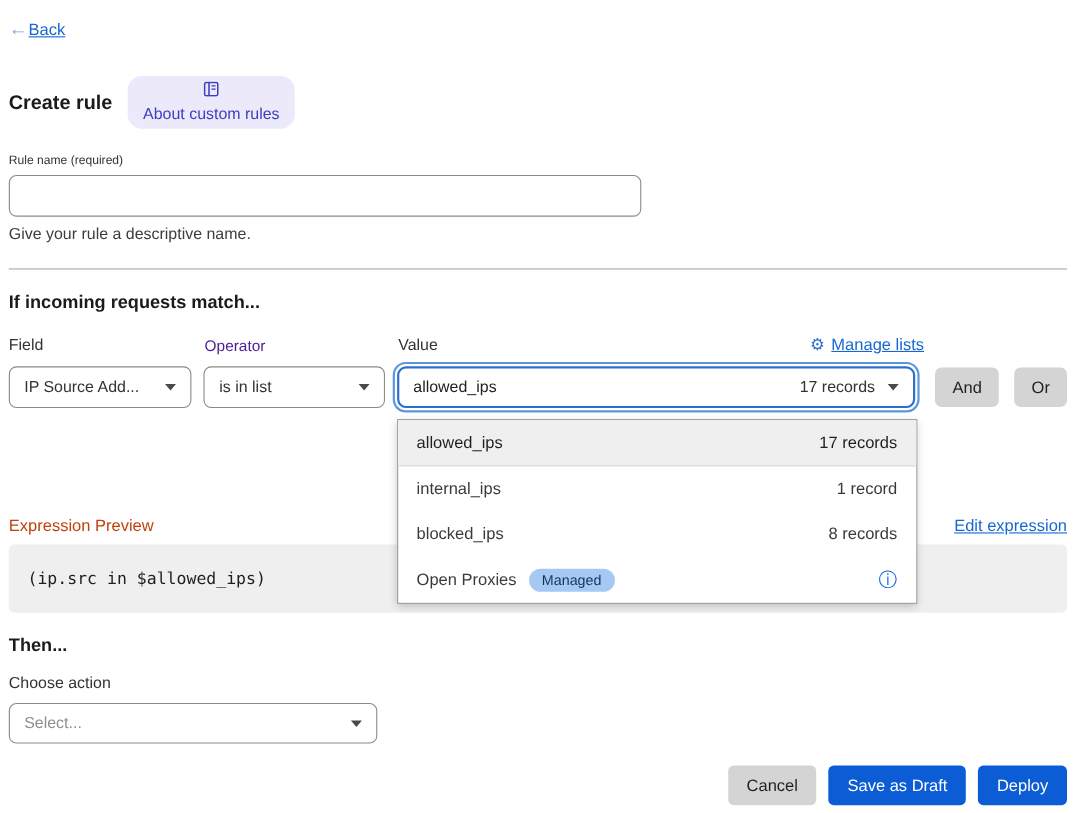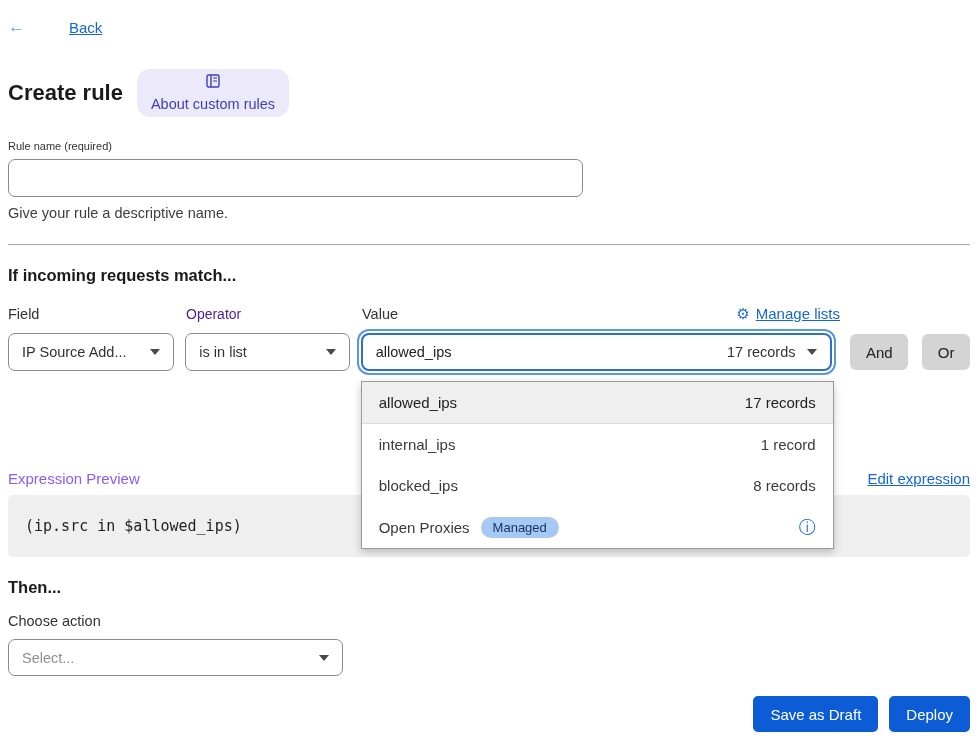--- a/index.html
+++ b/index.html
@@ -8,25 +8,25 @@
     width:979px; height:739px; overflow:hidden;
     font-family:"Liberation Sans", sans-serif;
     color:#1f1f1f;
   }
   .page { position:relative; width:979px; height:739px; padding:0 9px 0 8px; }
 
   
   .back-row { padding-top:17px; font-size:15px; }
   .back-link { display:inline-flex; align-items:center; cursor:pointer; text-decoration:none; }
   .back-arrow { color:#6f9fe2; font-size:17px; margin-right:1px; }
-  .back-text { color:var(--link-blue); text-decoration:underline; font-size:15px;margin-left:43px; }
+  .back-text { color:var(--link-blue); text-decoration:underline; font-size:15px; }
 
   
   .title-row { margin-top:32px; display:flex; align-items:center; gap:14px; }
-  .page-title { font-size:22px; font-weight:bold; color:#1b1b1b; }
+  .page-title { font-size:18px; font-weight:bold; color:#1b1b1b; }
   .about-badge {
     display:inline-flex; align-items:center; gap:8px;
     background:var(--badge-lavender); color:var(--badge-indigo);
     border-radius:13px; padding:5px 14px; font-size:14.5px; cursor:pointer;flex-direction:column;
   }
 
   
   .field-label { margin-top:23px; font-size:11px; color:#333; }
   .rule-name-input {
     display:block; margin-top:7px; width:575px; height:38px;
@@ -91,21 +91,21 @@
   .list-item.highlighted { background:#efefef; color:#1f1f1f; border-bottom:1px solid #dcdcdc; }
   .item-left { display:flex; align-items:center; gap:11px; }
   .managed-badge {
     background:var(--managed-bg); color:var(--managed-text);
     border-radius:12px; padding:3px 12px; font-size:13px;
   }
   .info-icon { color:#1a6cd6; font-size:17px; line-height:1; cursor:pointer; }
 
   
   .expr-row { margin-top:99px; display:flex; justify-content:space-between; align-items:center; }
-  .expr-label { font-size:15px; color:#8b5cf6; }
+  .expr-label { font-size:15px; color:#c2410c; }
   .edit-expr { color:var(--link-blue); text-decoration:underline; font-size:15px; cursor:pointer; }
   .expr-block {
     margin-top:8px; height:62px; background:#f0efef; border-radius:5px;
     display:flex; align-items:center; padding:0 17px;
   }
   .expr-code { font-family:"DejaVu Sans Mono", monospace; font-size:15px; color:#1f1f1f; }
 
   
   .choose-label { margin-top:16px; font-size:14.5px; color:#333; }
   .sel-action { margin-top:10px; width:335px; height:37px; }
@@ -218,17 +218,18 @@
   </div>
 
   <div class="section-heading">Then...</div>
   <div class="choose-label">Choose action</div>
   <div class="select-box sel-action">
     <span class="placeholder-text">Select...</span>
     <span class="caret"></span>
   </div>
 
   <div class="footer-row">
+    <button class="btn btn-gray">Cancel</button>
     <button class="btn btn-blue">Save as Draft</button>
     <button class="btn btn-blue">Deploy</button>
   </div>
 
 </div>
 
 </body></html>

